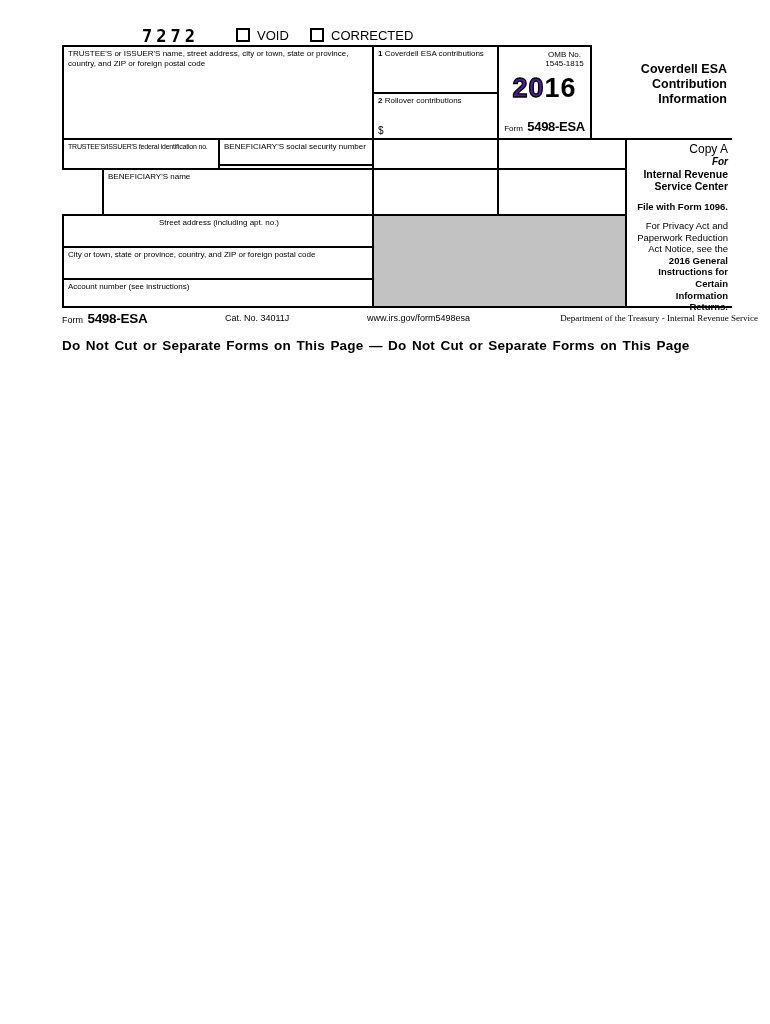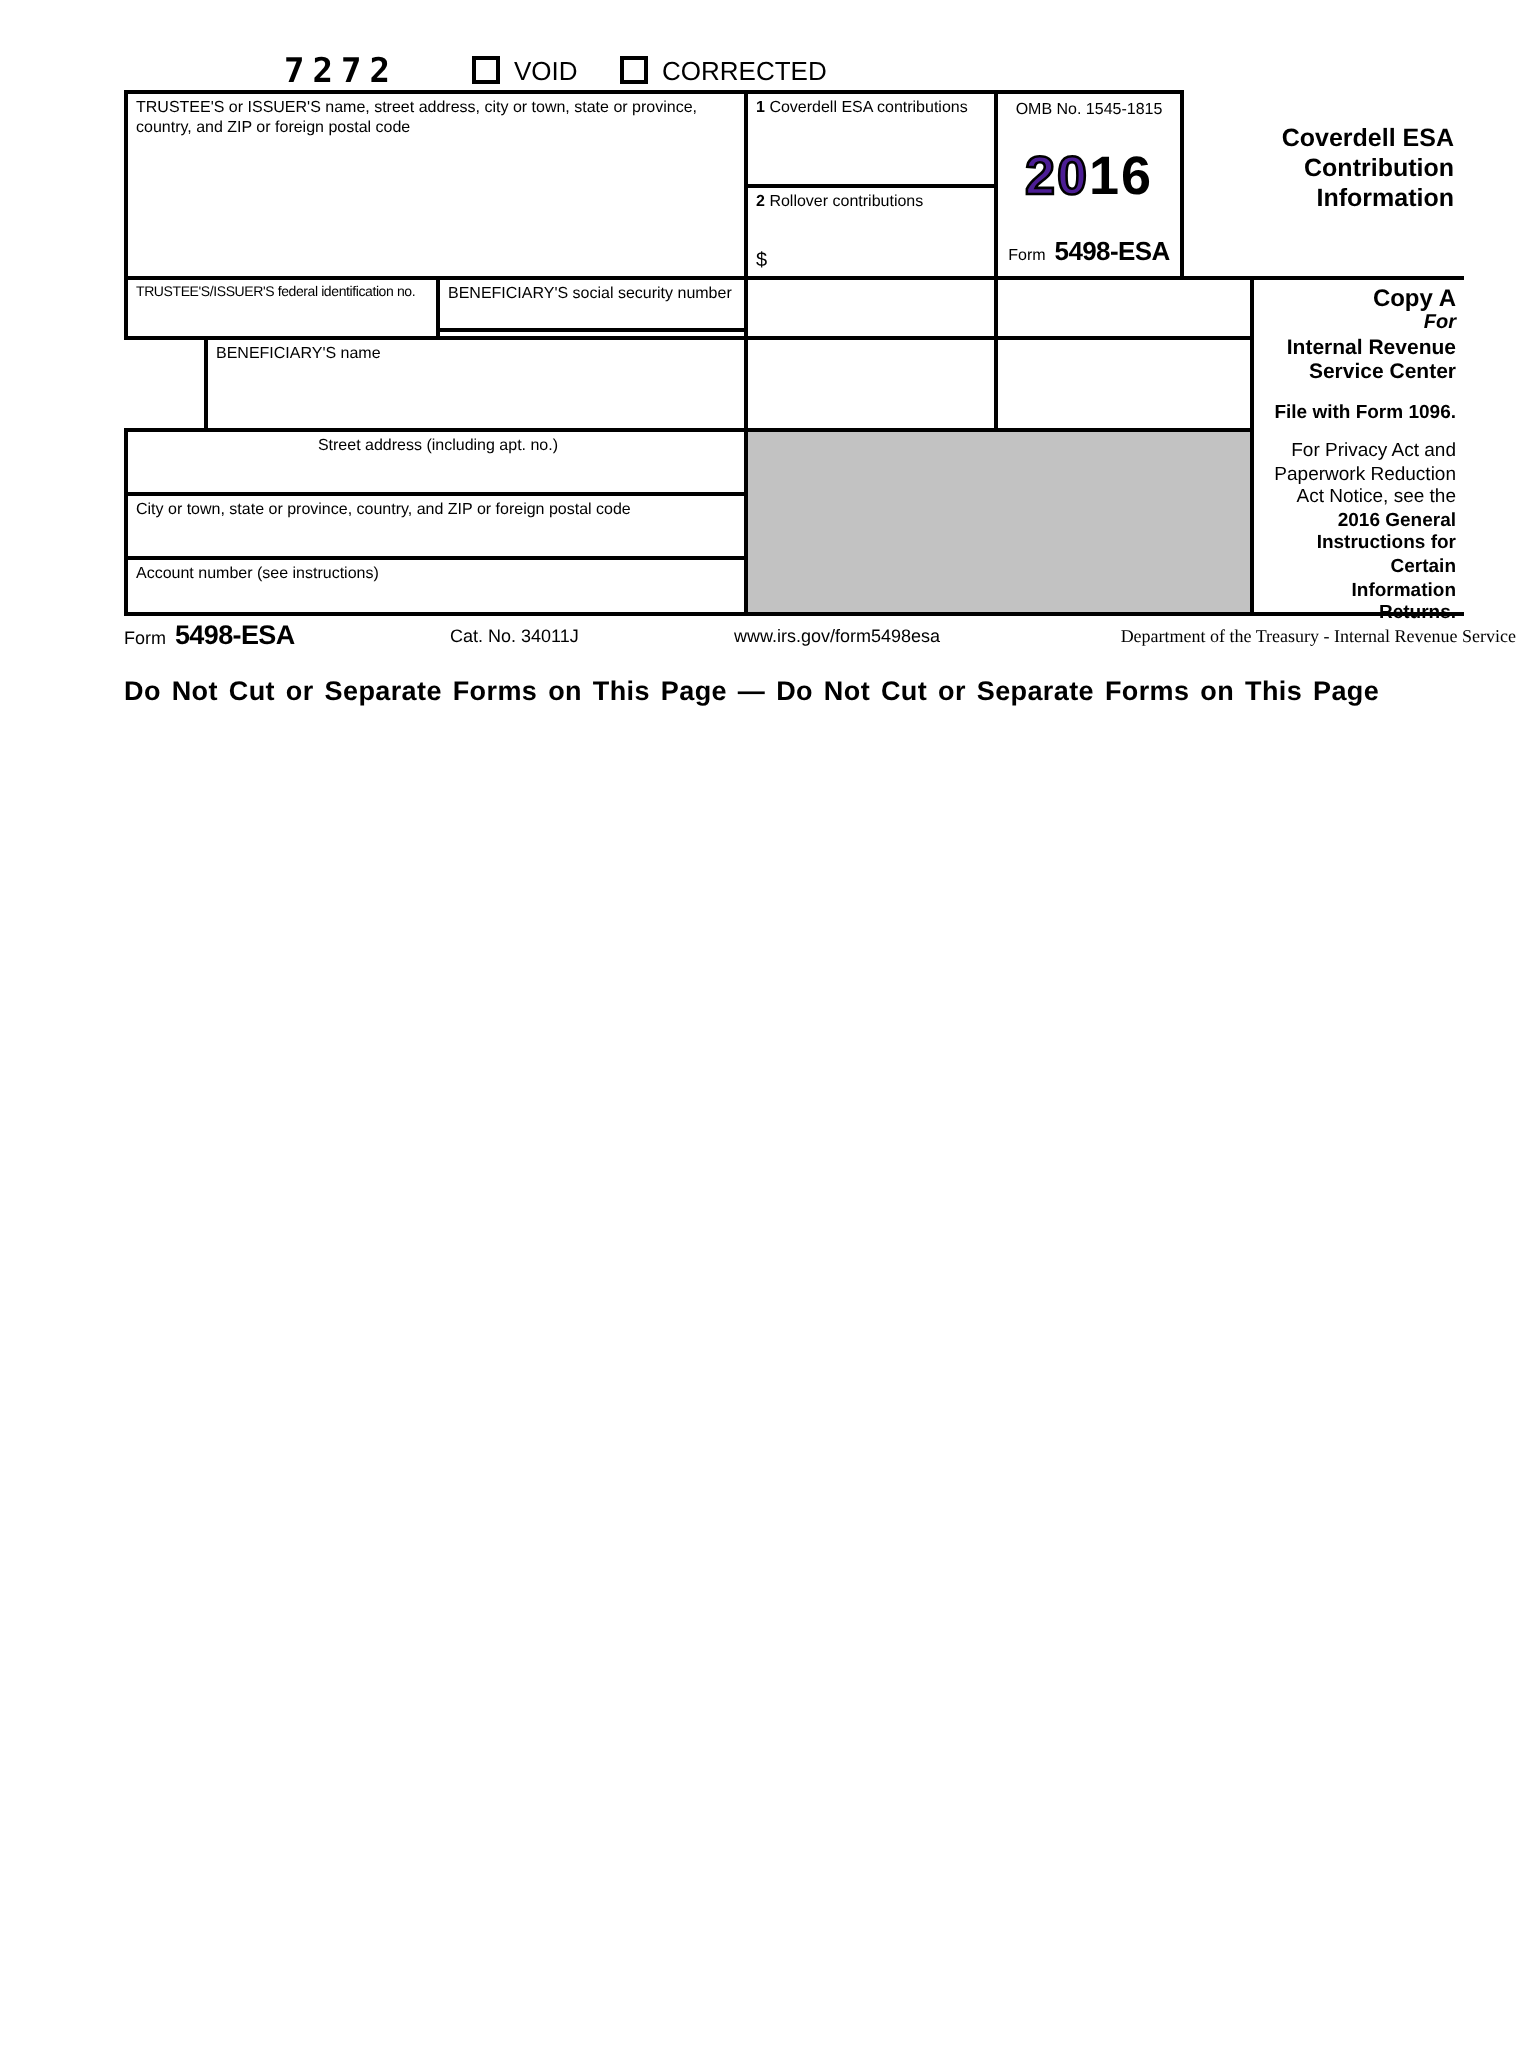--- a/index.html
+++ b/index.html
@@ -34,36 +34,36 @@
   .c-street  { left:62px;  top:214px; width:312px; height:34px;text-align:center; }
   .c-city    { left:62px;  top:246px; width:312px; height:34px; }
   .c-account { left:62px;  top:278px; width:312px; height:30px; }
   .c-gray    { left:372px; top:214px; width:255px; height:94px; }
   .c-fedid .lbl { font-size:7px; letter-spacing:-0.2px; }
 
   .boxnum { font-weight:bold; }
   .dollar { position:absolute; left:4px; bottom:2px; font-size:10px; }
 
   
-  .omb-lbl { font-size:8px; text-align:center; padding-top:3px; }
+  .omb-lbl { font-size:8px; text-align:center; padding-top:3px;padding-left:40px; }
   .year { position:absolute; top:26px; left:0; width:100%; text-align:center;
           font-size:27px; font-weight:bold; letter-spacing:1px; }
   .year .outline { color:#4c1d95; -webkit-text-stroke:1.3px #000; }
   .omb-form { position:absolute; bottom:3px; left:0; width:100%; text-align:center; }
   .omb-form .fw { font-size:8px; }
   .omb-form .fn { font-size:13px; font-weight:bold; letter-spacing:-0.3px; }
 
   
   .title { position:absolute; left:540px; top:62px; width:187px; text-align:right;
            font-weight:bold; font-size:12.5px; line-height:15px; }
 
   
   .c-copya { left:625px; top:138px; width:107px; height:170px; border-right:none;
              text-align:right; padding:3px 4px 0 0; }
-  .copy-a   { font-size:12px;  font-weight:bold; line-height:13px; }
+  .copy-a   { font-size:12px;  font-weight:normal; line-height:13px; }
   .copy-for { font-size:10px;  font-weight:bold; line-height:12px;font-style:italic; }
   .copy-irs { font-size:10.5px; font-weight:bold; line-height:12px; }
   .file-with { font-size:9.5px; font-weight:bold; margin-top:9px; }
   .privacy   { margin-top:8px; font-size:9.5px; line-height:11.6px; }
   .privacy .b { font-weight:bold;padding-left:28px; }
 
   
   .f-form { position:absolute; left:62px; top:309px; }
   .f-form .fw { font-size:9px; }
   .f-form .fn { font-size:13.5px; font-weight:bold; letter-spacing:-0.3px; }

